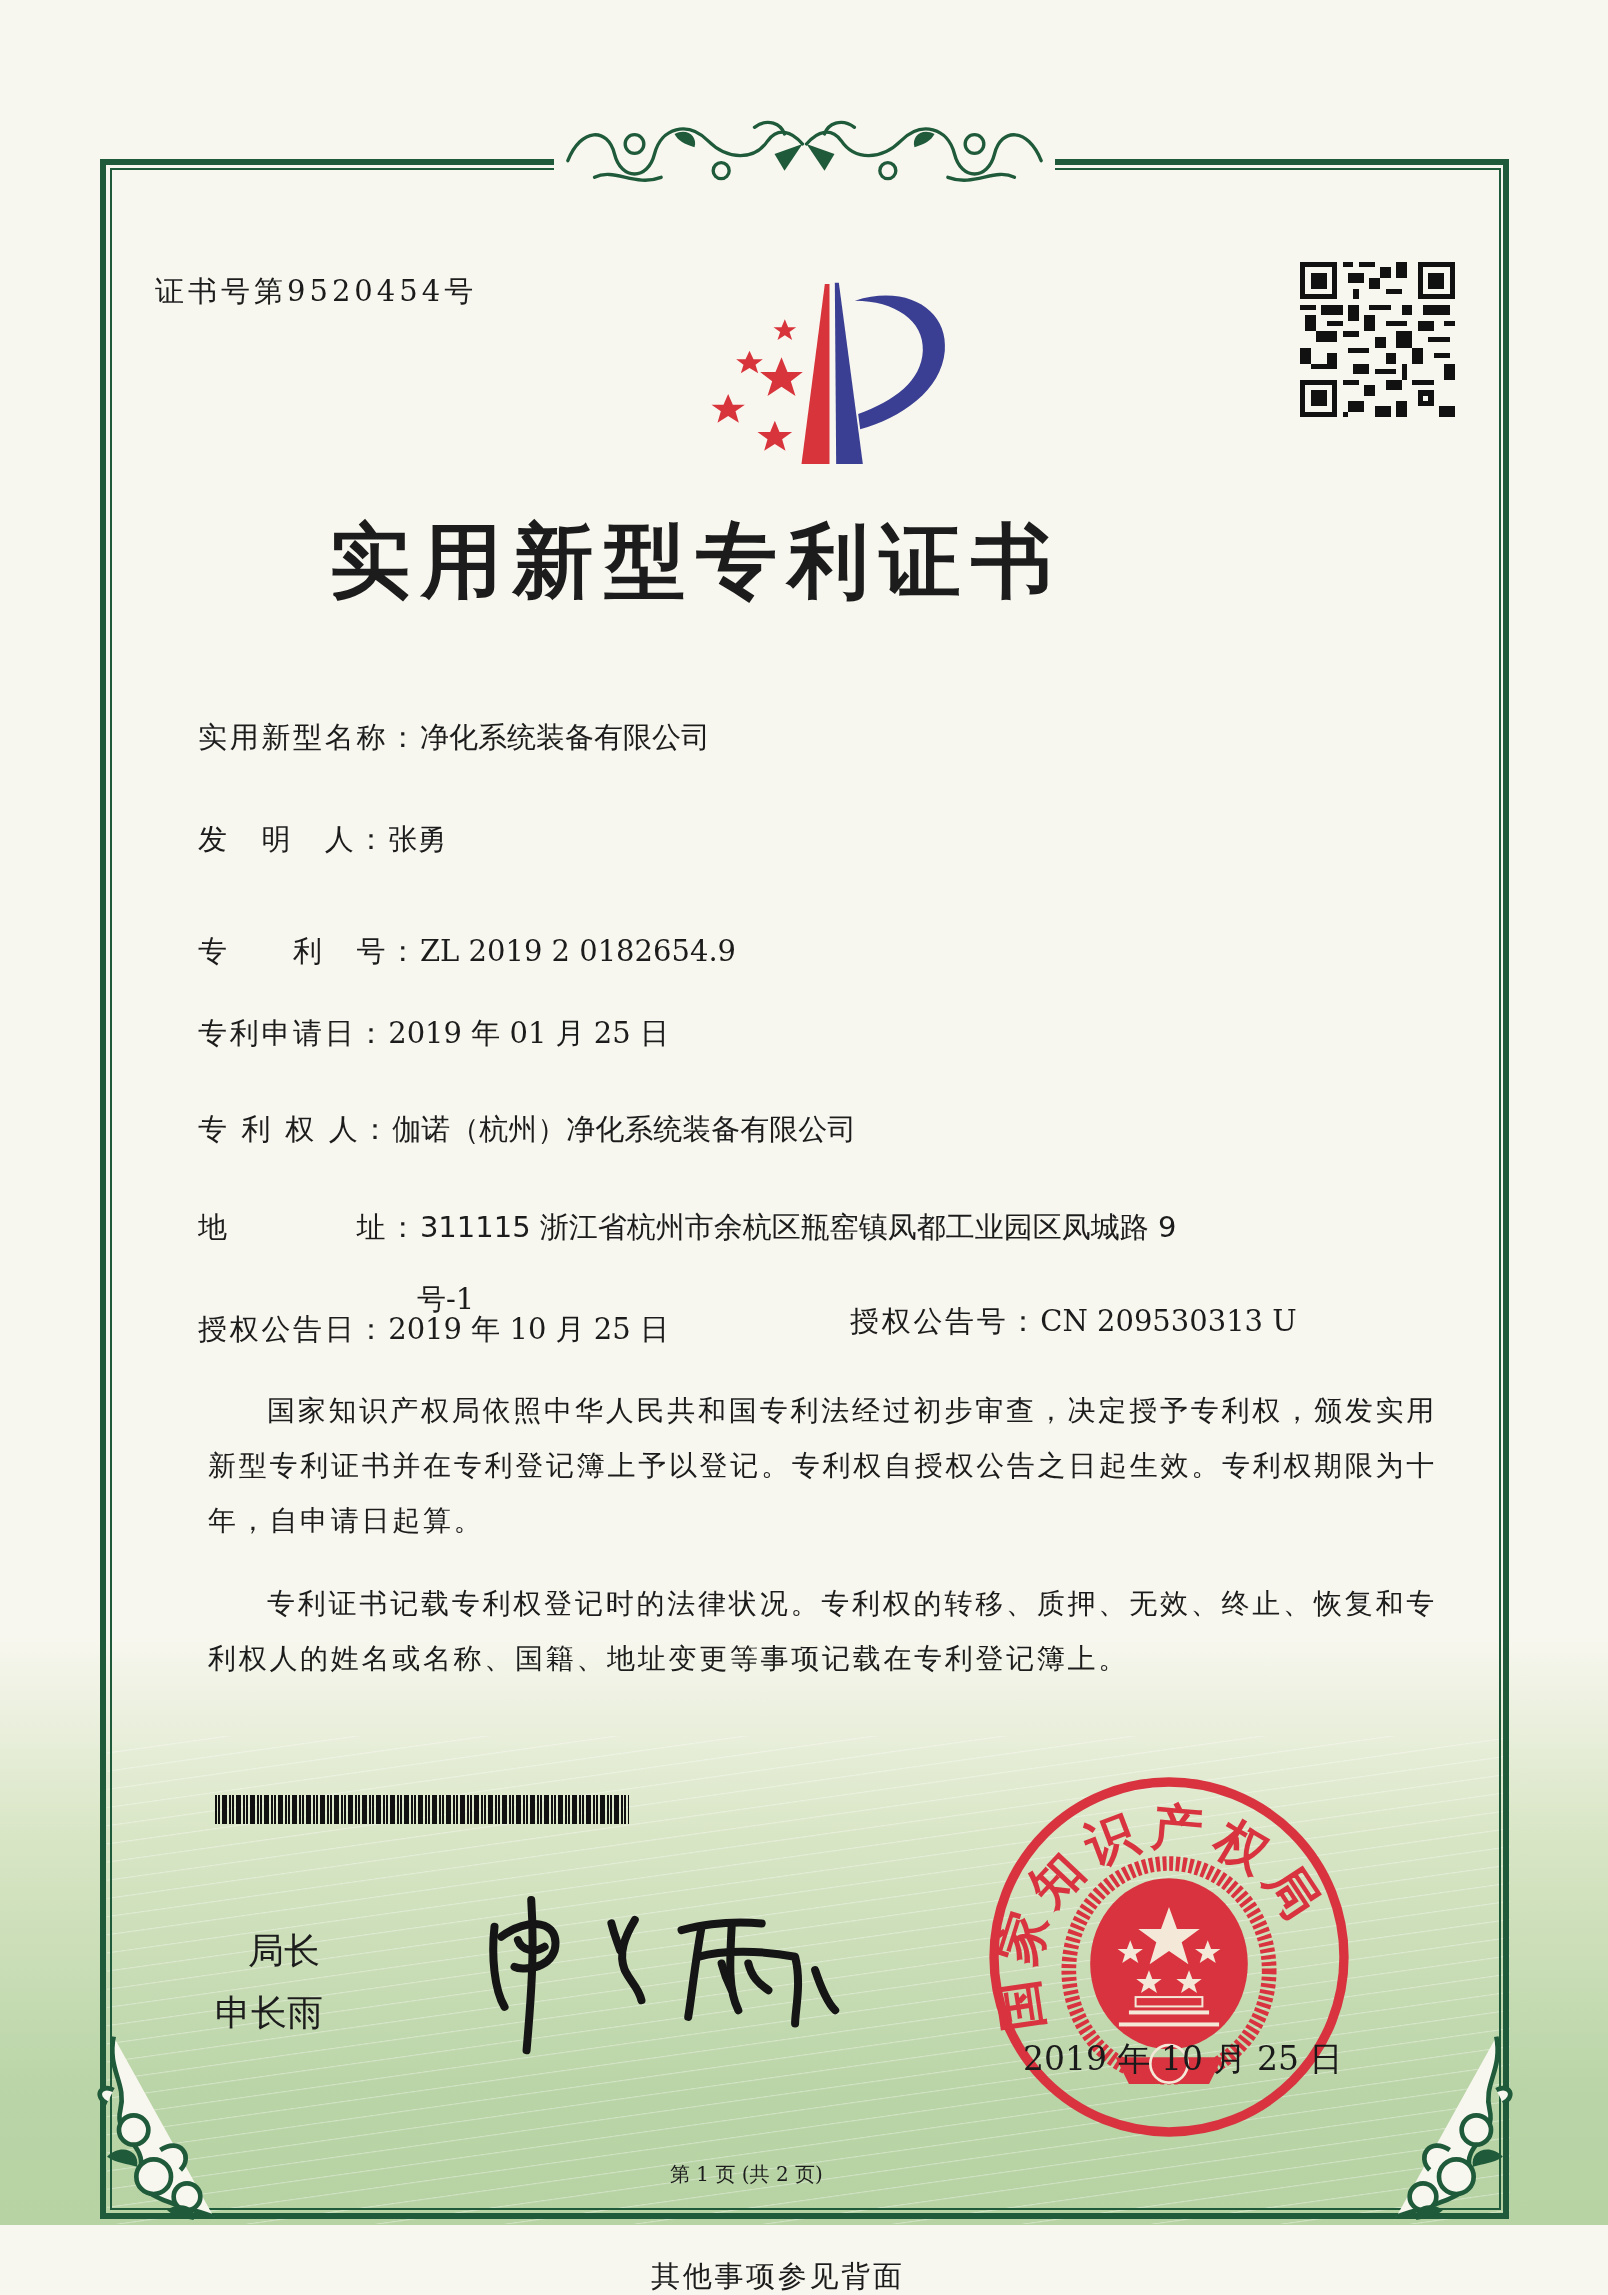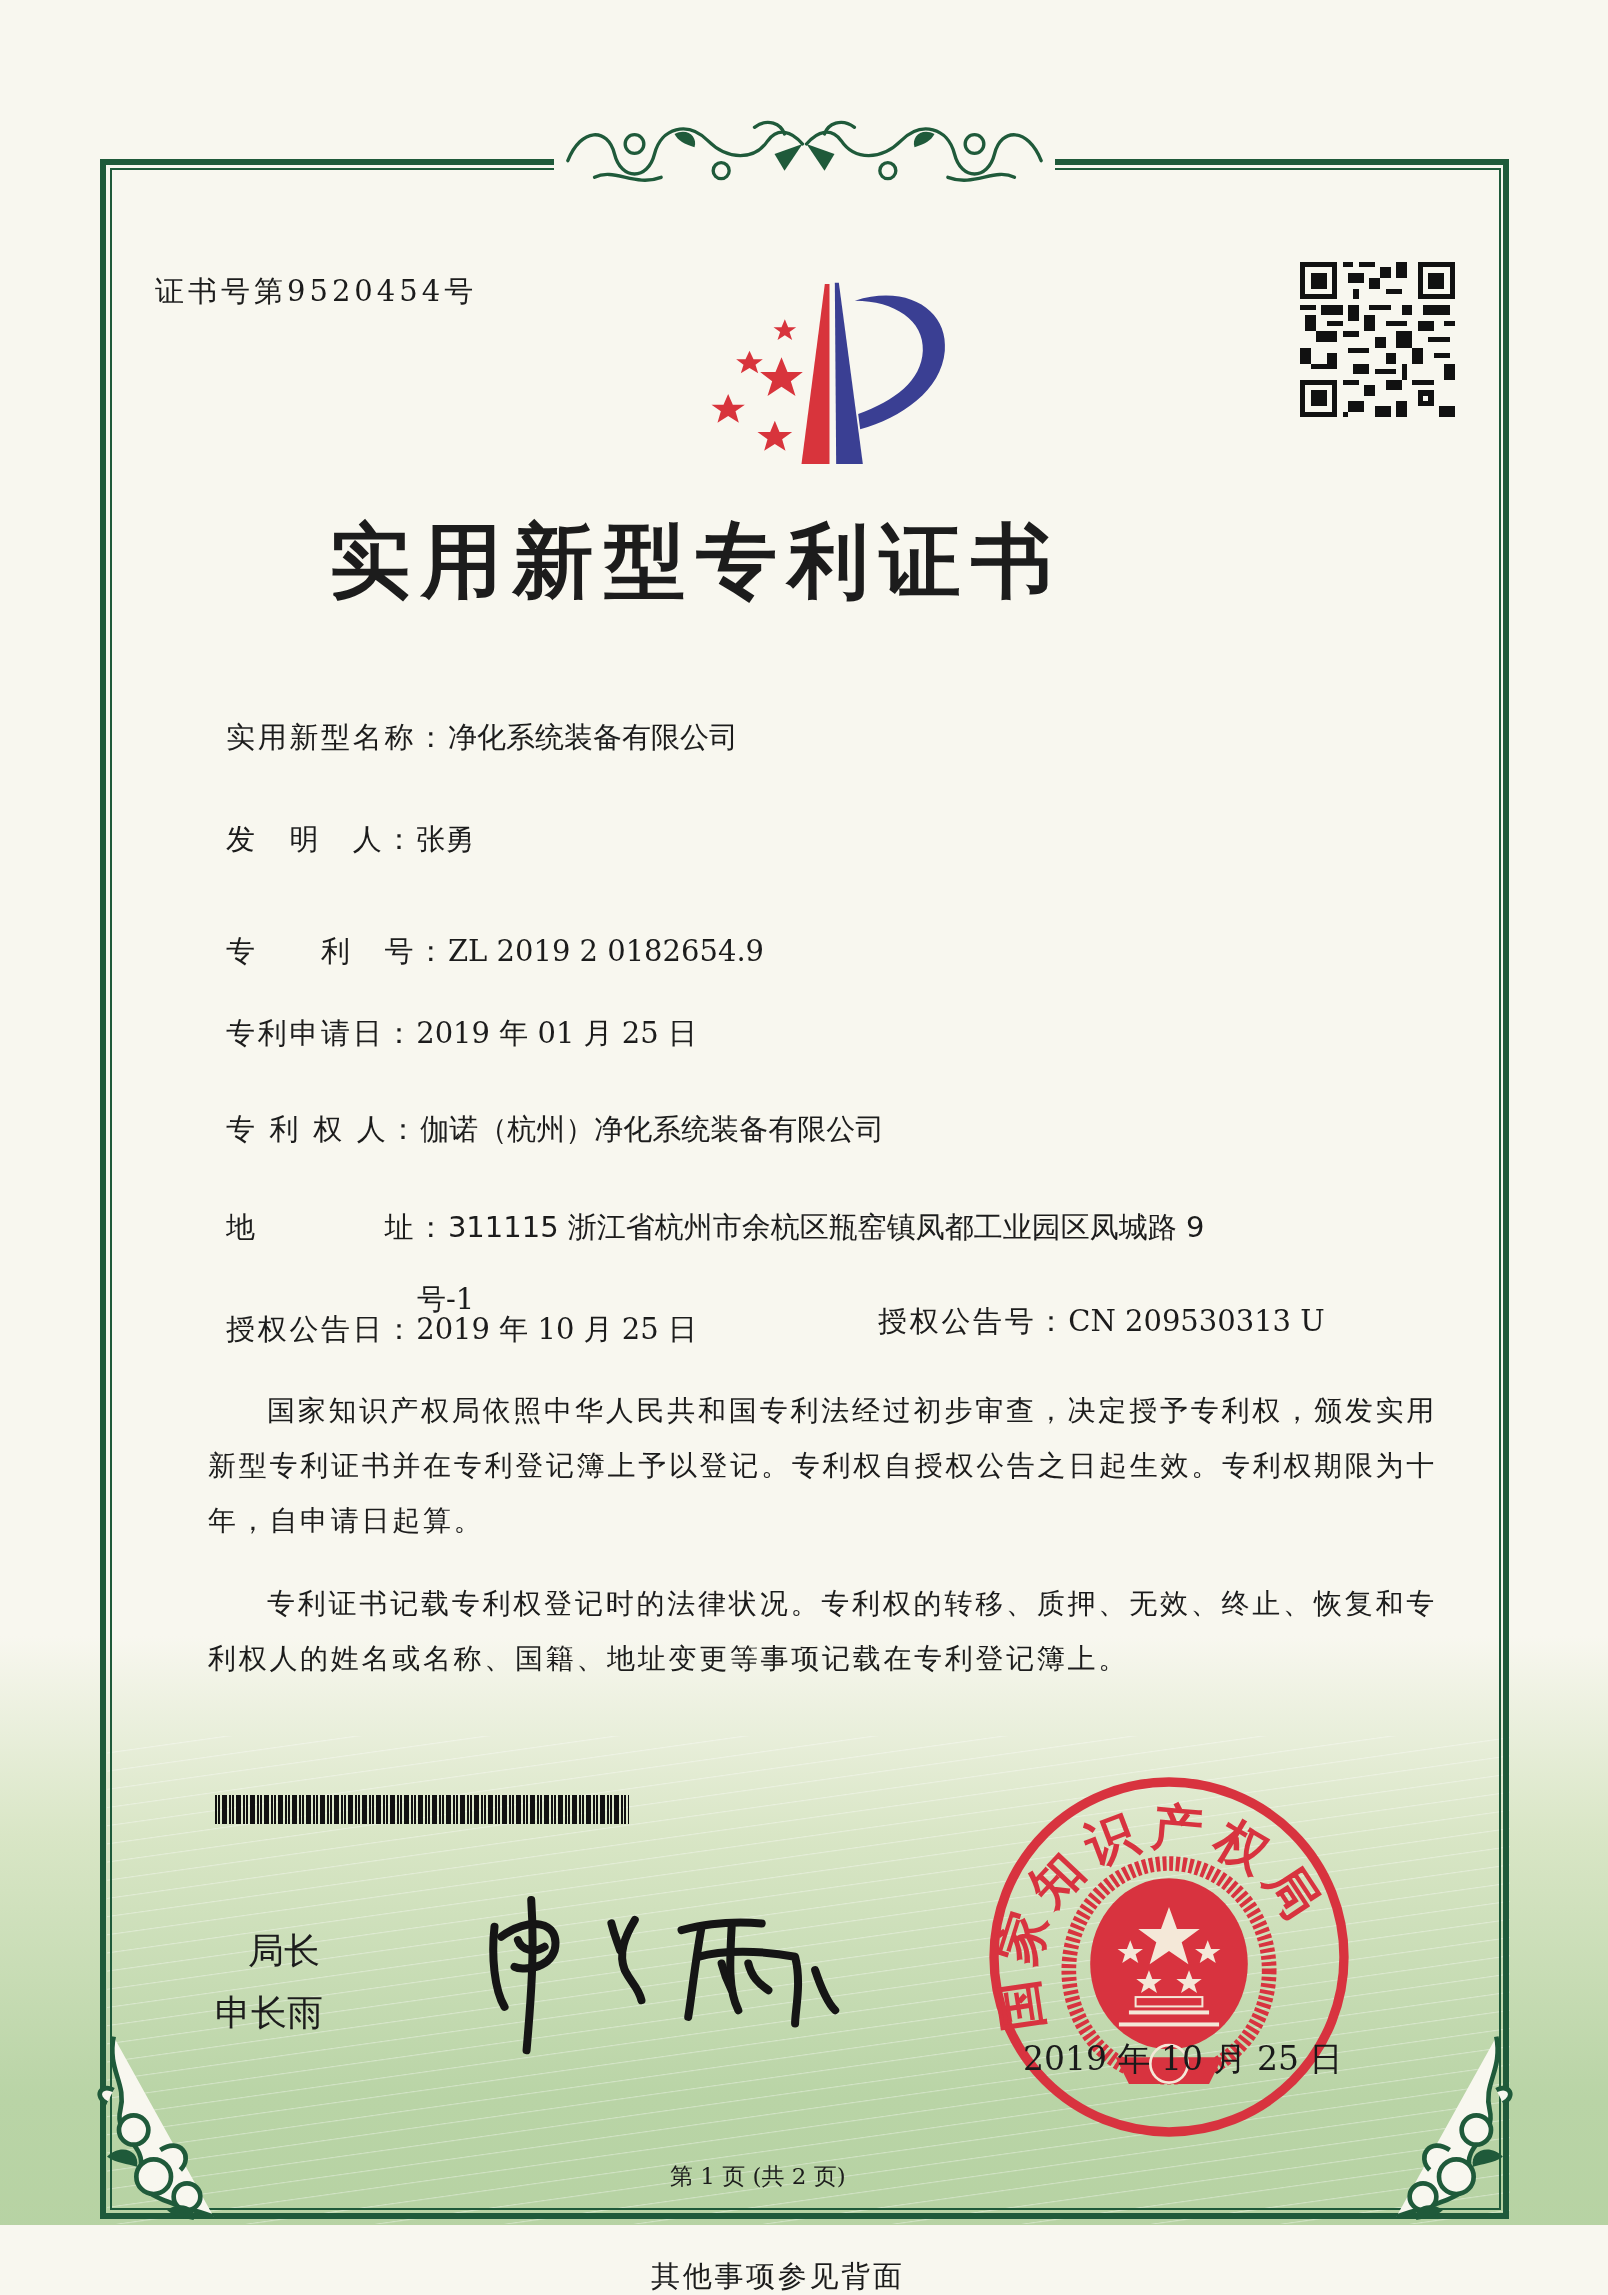--- a/index.html
+++ b/index.html
@@ -42,21 +42,21 @@
   .qr { position:absolute; left:1300px; top:262px; width:155px; height:155px; }
   .title {
     position:absolute; left:0; width:1392px; top:508px; text-align:center;
     font-family:"DejaVu Sans","Liberation Sans",sans-serif;
     font-size:81px; letter-spacing:10.7px; font-weight:bold;
   }
   .field {
     position:absolute; left:198px; font-size:29px; white-space:nowrap;
     font-family:"DejaVu Sans","Liberation Sans",sans-serif;
   }
-  .field .label { display:inline-block; letter-spacing:2.7px;margin-left:28px; }
+  .field .label { display:inline-block; letter-spacing:2.7px; }
   .field .value { font-family:"DejaVu Serif","Liberation Serif",serif; }
   .field-wrap { position:absolute; left:417px; font-size:29px; font-family:"DejaVu Serif","Liberation Serif",serif;margin-top:24px; }
   .para {
     position:absolute; left:208px; width:1229px; font-size:28px; line-height:55px;
     font-family:"DejaVu Serif","Liberation Serif",serif; letter-spacing:2.7px;
     text-indent:59px; text-align:justify;
   }
   .barcode {
     position:absolute; left:215px; top:1795px; width:414px; height:29px;
     background:repeating-linear-gradient(90deg, #111 0 2px, transparent 2px 3.3px, #111 3.3px 4.7px, transparent 4.7px 7.3px, #111 7.3px 8.7px, transparent 8.7px 9.4px, #111 9.4px 12px, transparent 12px 14px);
@@ -65,21 +65,21 @@
     position:absolute; left:215px; font-size:36px;
     font-family:"DejaVu Sans","Liberation Sans",sans-serif;
   }
   .signature { position:absolute; left:481px; top:1890px; width:361px; height:167px; }
   .seal { position:absolute; left:982px; top:1770px; width:374px; height:374px; }
   .seal-date {
     position:absolute; left:1023px; top:2037px; font-size:33px;
     font-family:"DejaVu Serif","Liberation Serif",serif; color:#1a1a1a;
   }
   .page-no {
-    position:absolute; left:670px; top:2161px; font-size:23px;
+    position:absolute; left:670px; top:2161px; font-size:20px;
     font-family:"DejaVu Serif","Liberation Serif",serif;
   }
   .footer-note {
     position:absolute; left:651px; top:2257px; font-size:29px; letter-spacing:2.7px;
     font-family:"DejaVu Serif","Liberation Serif",serif;
   }
 </style>
 </head>
 <body>
 

